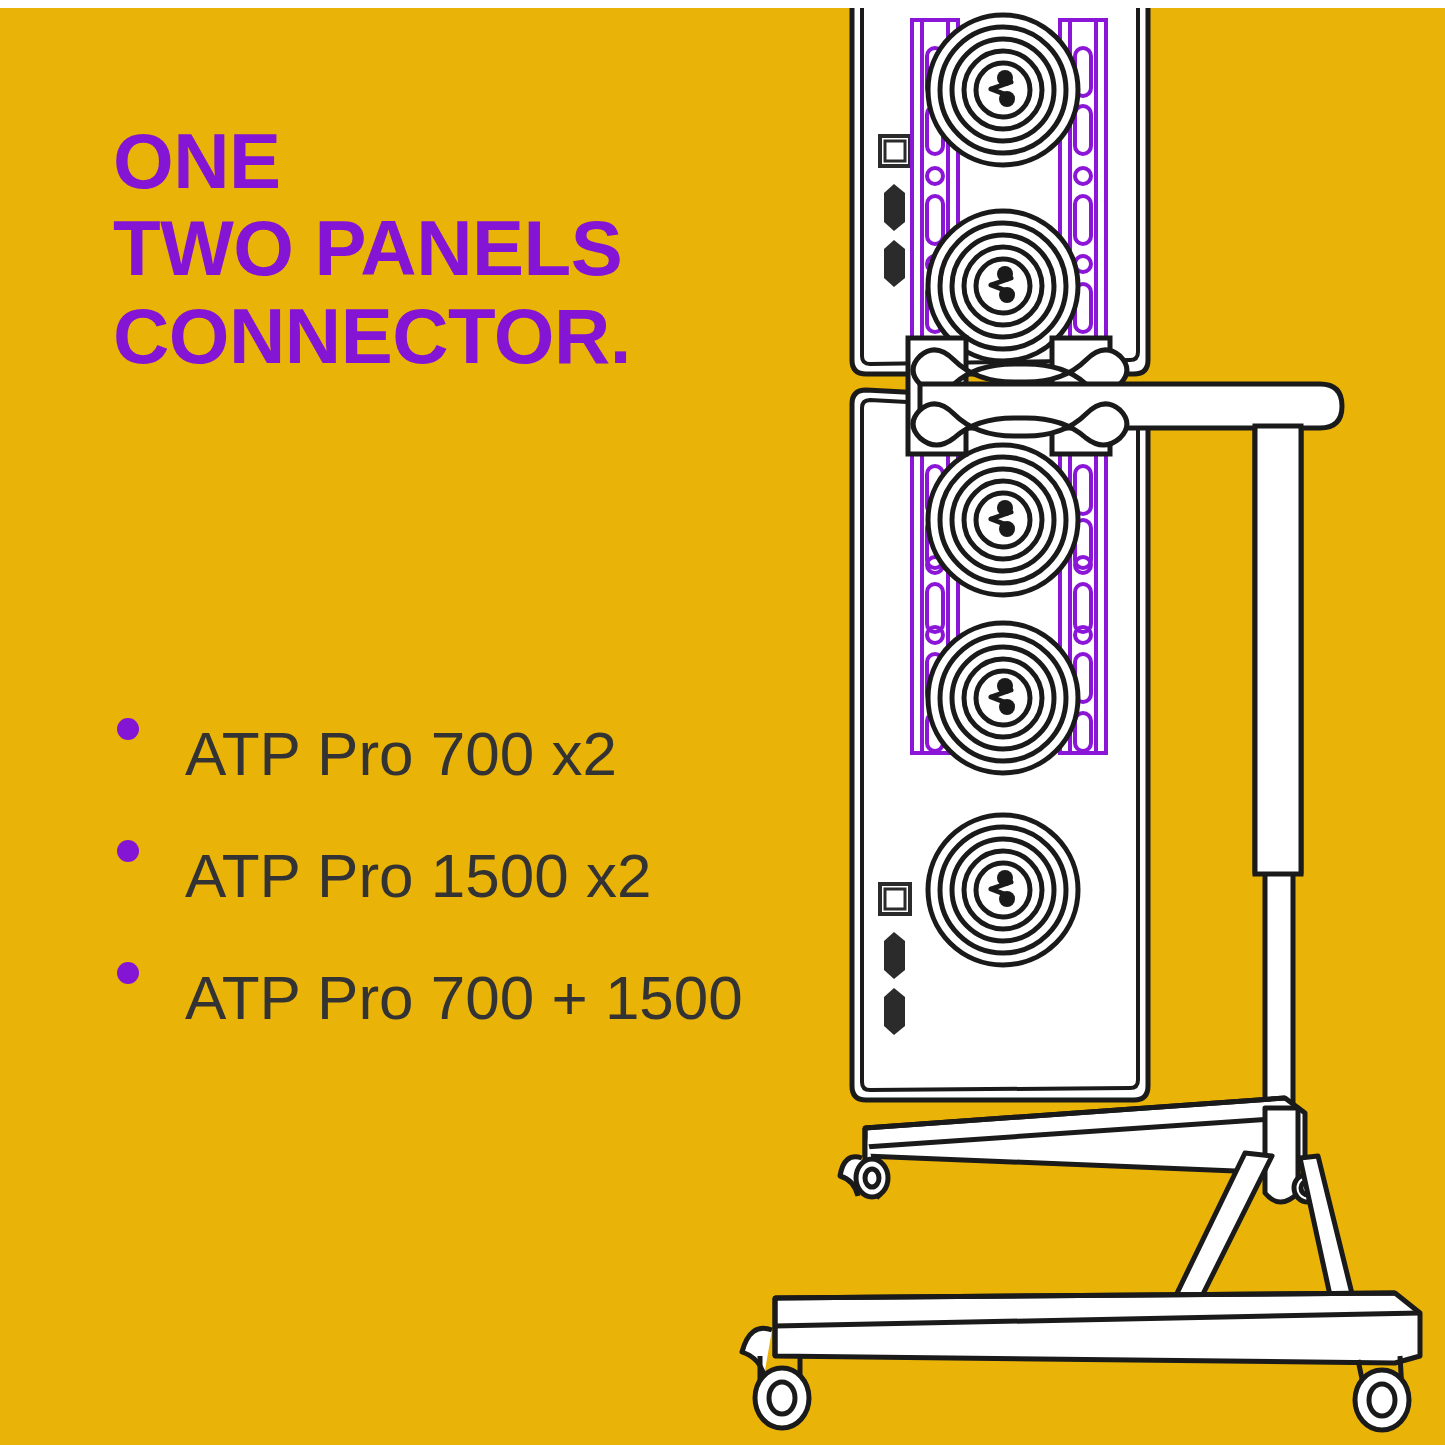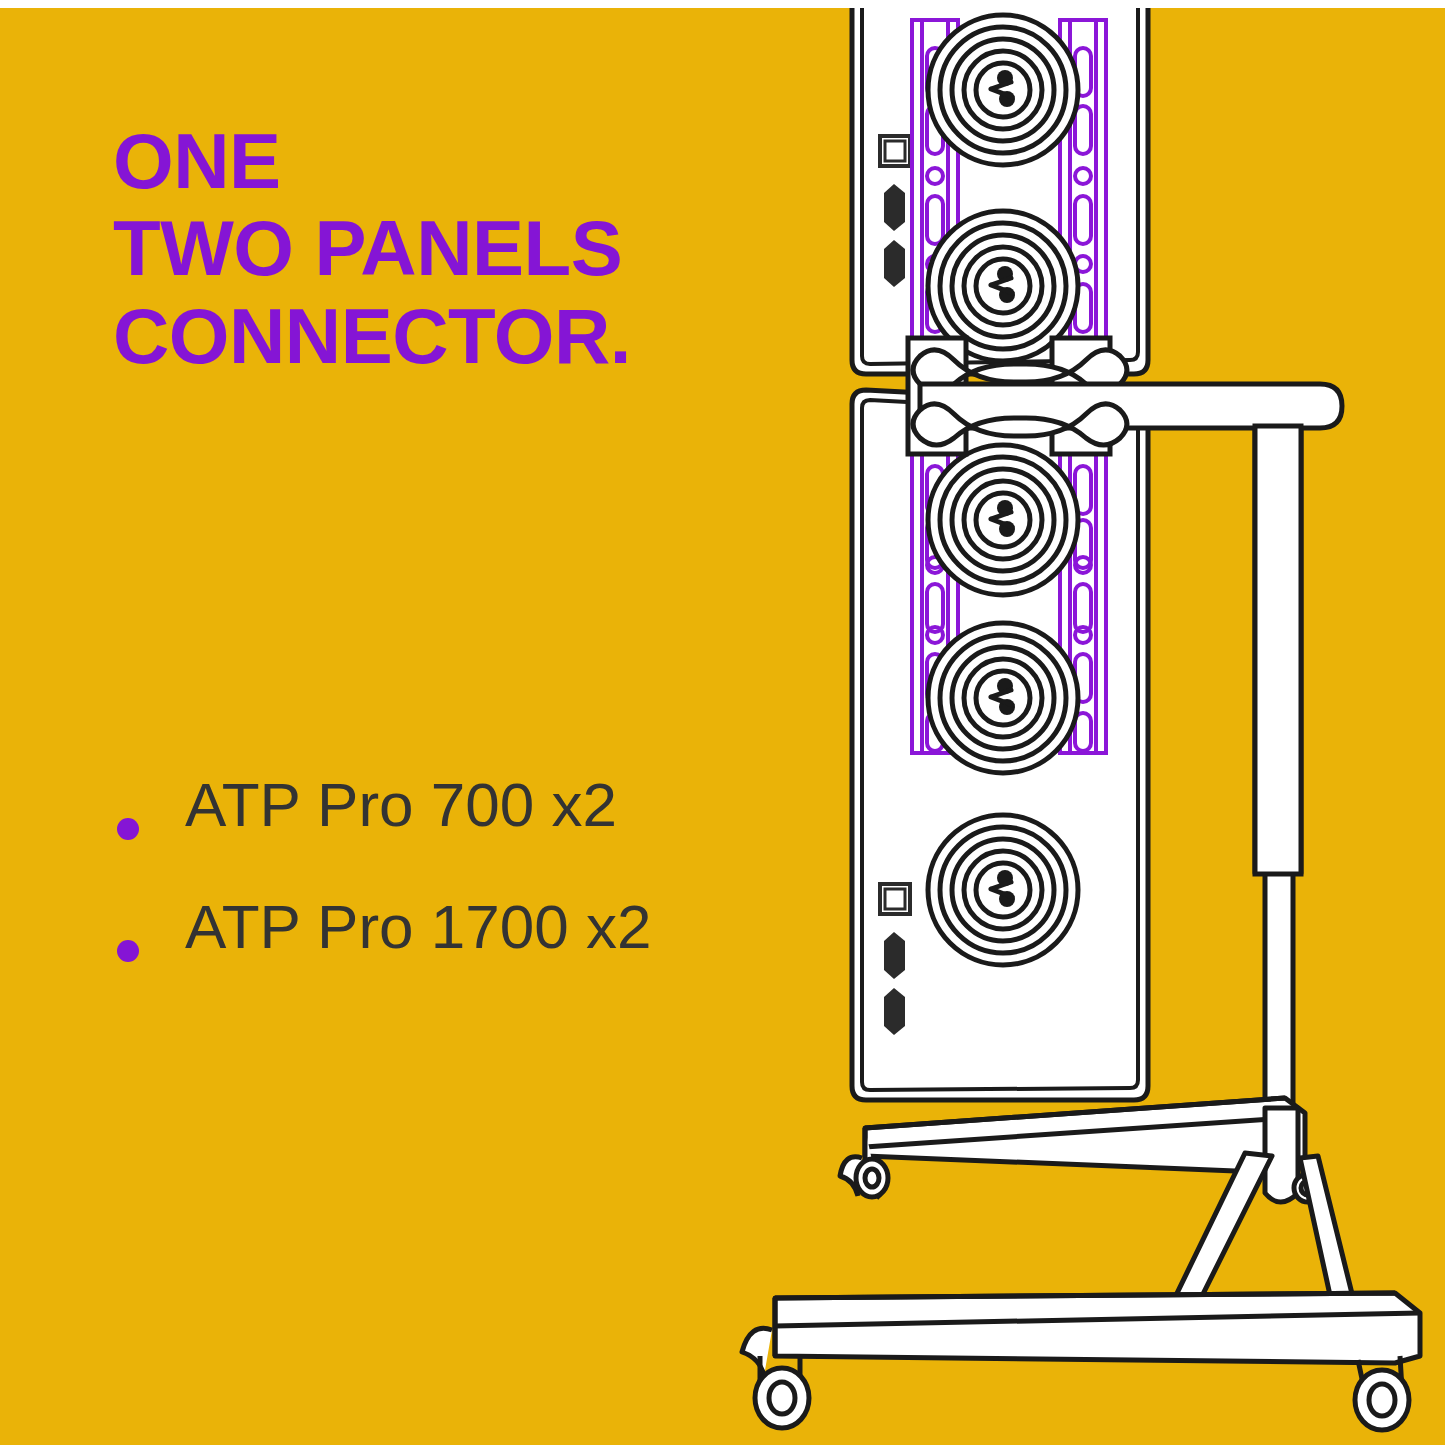--- a/index.html
+++ b/index.html
@@ -45,21 +45,21 @@
     position: absolute;
     left: 0;
     top: 600px;
     width: 800px;
     list-style: none;
     margin: 0;
     padding: 0;
   }
   #feature-list li {
     display: flex;
-    align-items: flex-end;
+    align-items: flex-start;
     height: 122px;
     font-size: 62px;
     color: #333333;
     font-family: "Liberation Sans", sans-serif;
     font-weight: 400;
     letter-spacing: 0px;
   }
   .bullet-dot {
     width: 22px;
     height: 22px;
@@ -93,21 +93,25 @@
       <span class="hl-line">CONNECTOR.</span>
     </h1>
 
     <ul id="feature-list">
       <li>
         <span class="bullet-dot"></span>
         <span class="bullet-text">ATP Pro 700 x2</span>
       </li>
       <li>
         <span class="bullet-dot"></span>
-        <span class="bullet-text">ATP Pro 1700 x2</span>
+        <span class="bullet-text">ATP Pro 1500 x2</span>
+      </li>
+      <li>
+        <span class="bullet-dot"></span>
+        <span class="bullet-text">ATP Pro 700 + 1500</span>
       </li>
     </ul>
   </div>
 
   <svg id="illustration" viewBox="0 0 1445 1445" width="1445" height="1445">
 
     <defs>
 
       <g id="speaker">
         <circle r="75" fill="#ffffff" stroke="#1a1a1a" stroke-width="5"></circle>

